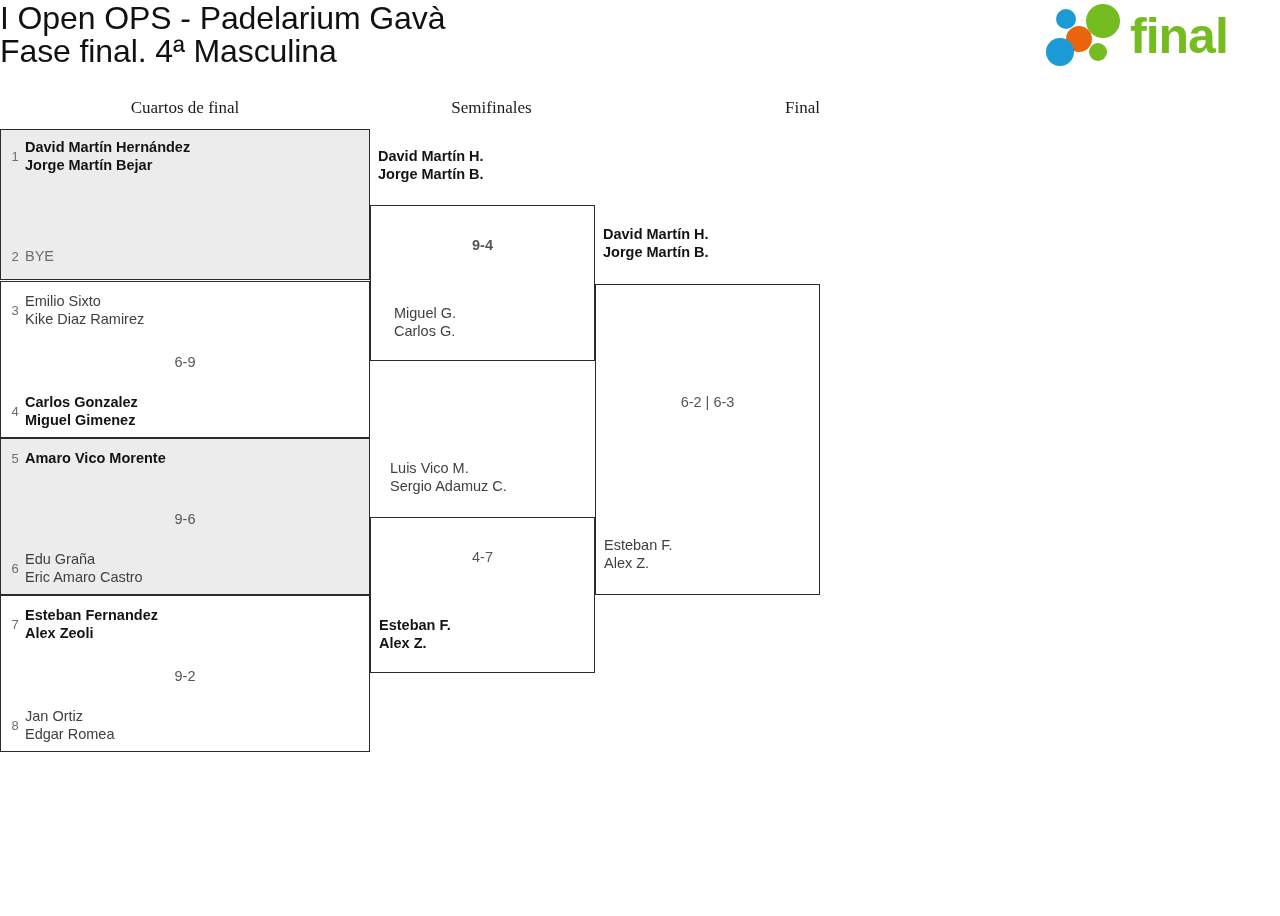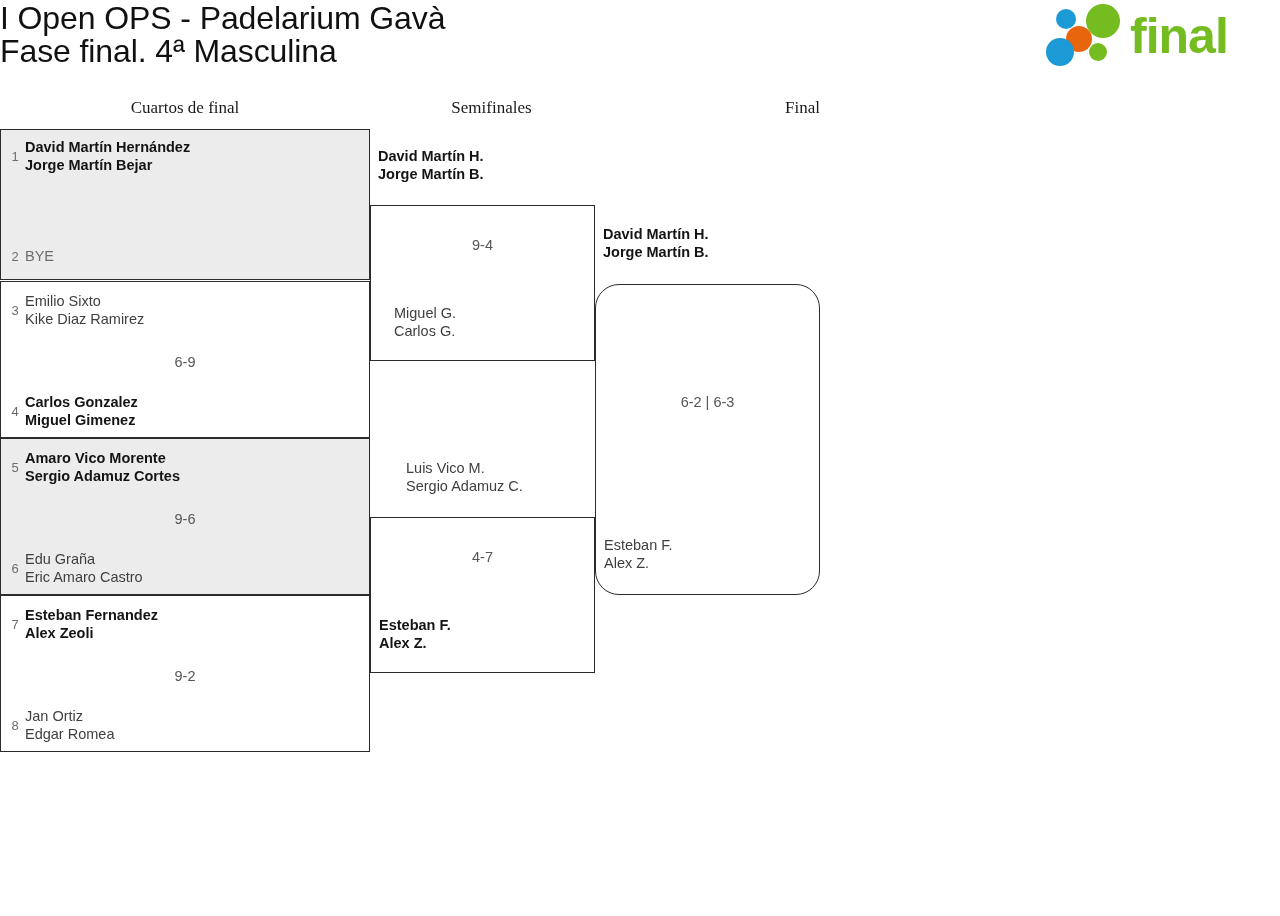--- a/index.html
+++ b/index.html
@@ -165,21 +165,20 @@
     <span class="seed">4</span>
     <span class="pname">Carlos Gonzalez</span>
     <span class="pname">Miguel Gimenez</span>
   </div>
 </div>
 
 <div class="match shaded" style="left:0px; top:438px; width:370px; height:157px;">
   <div class="team top winner" style="top:10px;">
     <span class="seed">5</span>
     <span class="pname">Amaro Vico Morente</span>
-    <span class="pname">Sergio Adamuz Cortes</span>
   </div>
   <div class="score" style="top:71px;">9-6</div>
   <div class="team bottom" style="bottom:8px;">
     <span class="seed">6</span>
     <span class="pname">Edu Graña</span>
     <span class="pname">Eric Amaro Castro</span>
   </div>
 </div>
 
 <div class="match" style="left:0px; top:595px; width:370px; height:157px;">
@@ -195,44 +194,44 @@
     <span class="pname">Edgar Romea</span>
   </div>
 </div>
 
 <div class="team winner" style="position:absolute; left:370px; top:147px; width:225px; padding-left:8px;">
   <span class="pname">David Martín H.</span>
   <span class="pname">Jorge Martín B.</span>
 </div>
 
 <div class="match" style="left:370px; top:205px; width:225px; height:156px;">
-  <div class="score" style="top:30px;">9-4</div>
+  <div class="score" style="top:30px;font-weight:bold;">9-4</div>
   <div class="team bottom" style="bottom:20px; padding-left:23px;">
     <span class="pname">Miguel G.</span>
     <span class="pname">Carlos G.</span>
   </div>
 </div>
 
-<div class="team" style="position:absolute; left:370px; top:459px; width:225px; padding-left:8px;margin-left:28px;">
+<div class="team" style="position:absolute; left:370px; top:459px; width:225px; padding-left:20px;">
   <span class="pname">Luis Vico M.</span>
   <span class="pname">Sergio Adamuz C.</span>
 </div>
 
 <div class="match" style="left:370px; top:517px; width:225px; height:156px;">
   <div class="score" style="top:30px;">4-7</div>
   <div class="team bottom winner" style="bottom:20px; padding-left:8px;">
     <span class="pname">Esteban F.</span>
     <span class="pname">Alex Z.</span>
   </div>
 </div>
 
 <div class="team winner" style="position:absolute; left:595px; top:225px; width:225px; padding-left:8px;">
   <span class="pname">David Martín H.</span>
   <span class="pname">Jorge Martín B.</span>
 </div>
 
-<div class="match" style="left:595px; top:284px; width:225px; height:311px;border-radius:24px;">
+<div class="match" style="left:595px; top:284px; width:225px; height:311px;">
   <div class="score" style="top:108px;">6-2 | 6-3</div>
   <div class="team bottom" style="bottom:22px; padding-left:8px;">
     <span class="pname">Esteban F.</span>
     <span class="pname">Alex Z.</span>
   </div>
 </div>
 
 </body></html>

